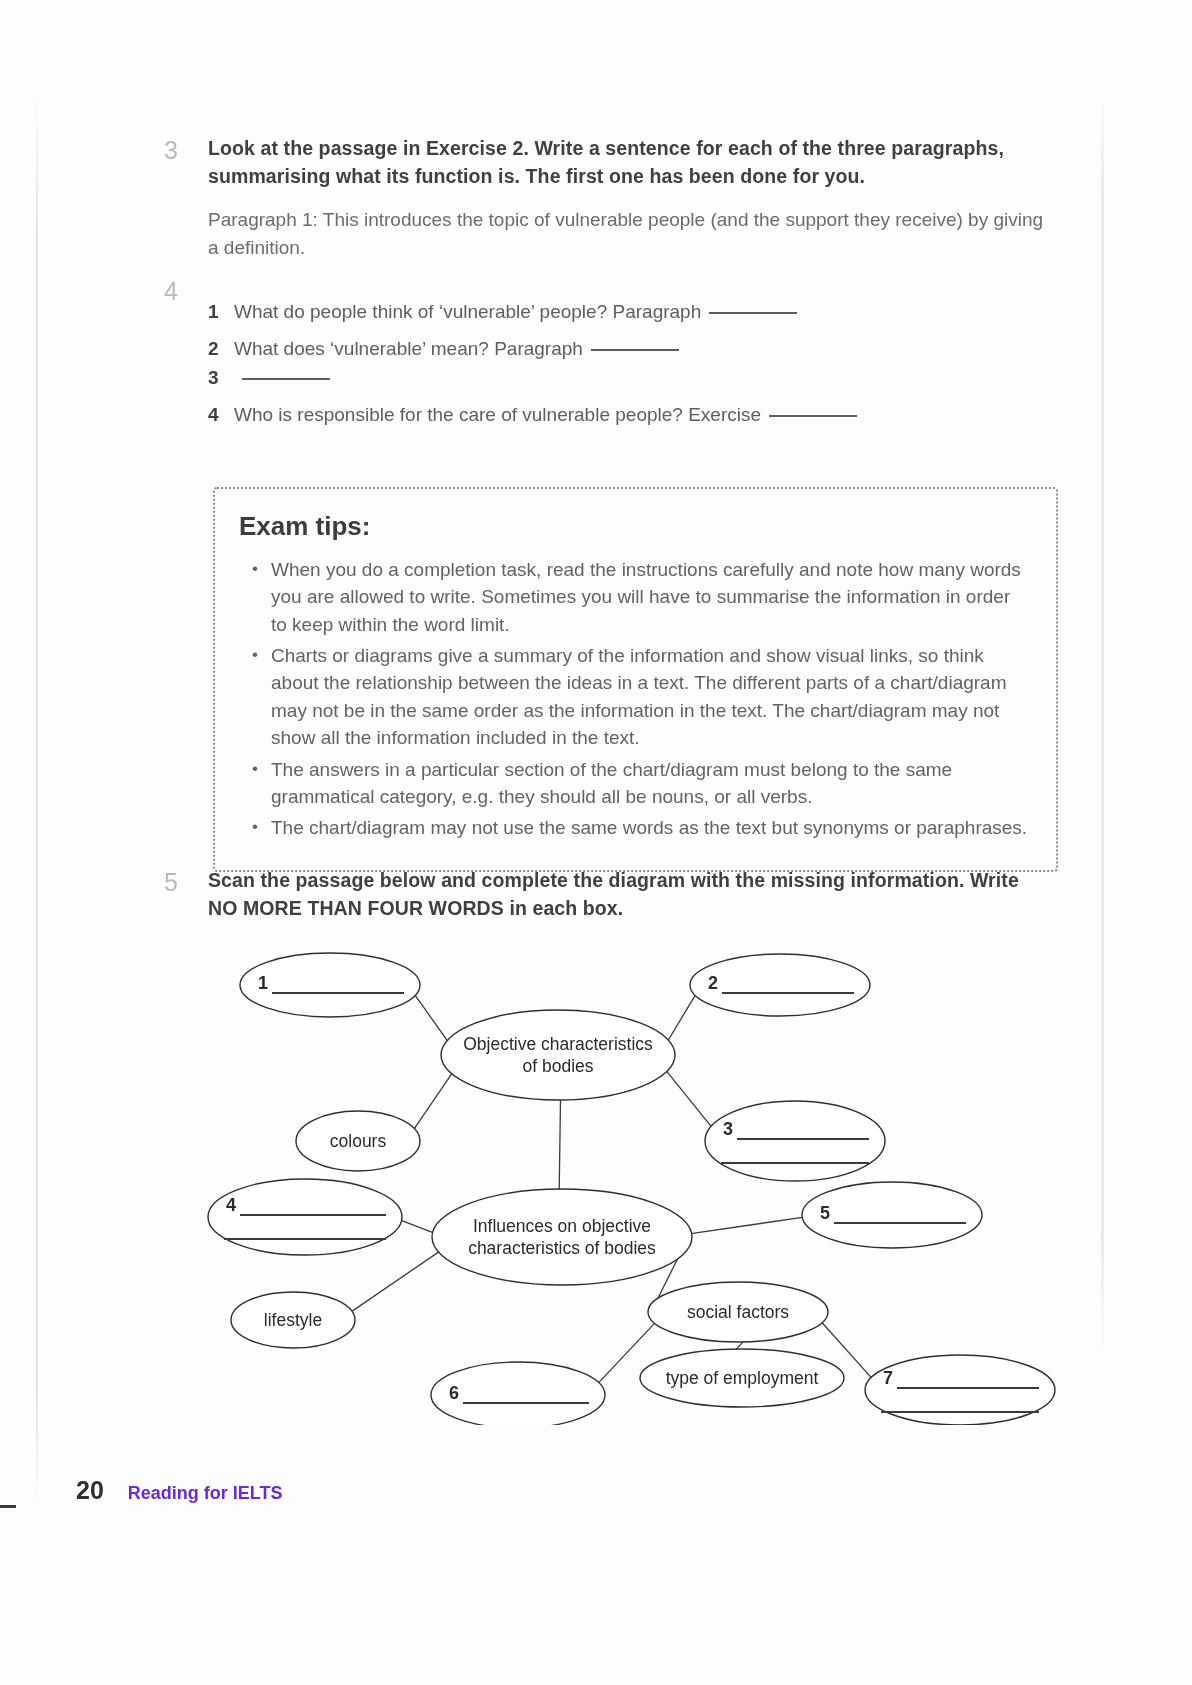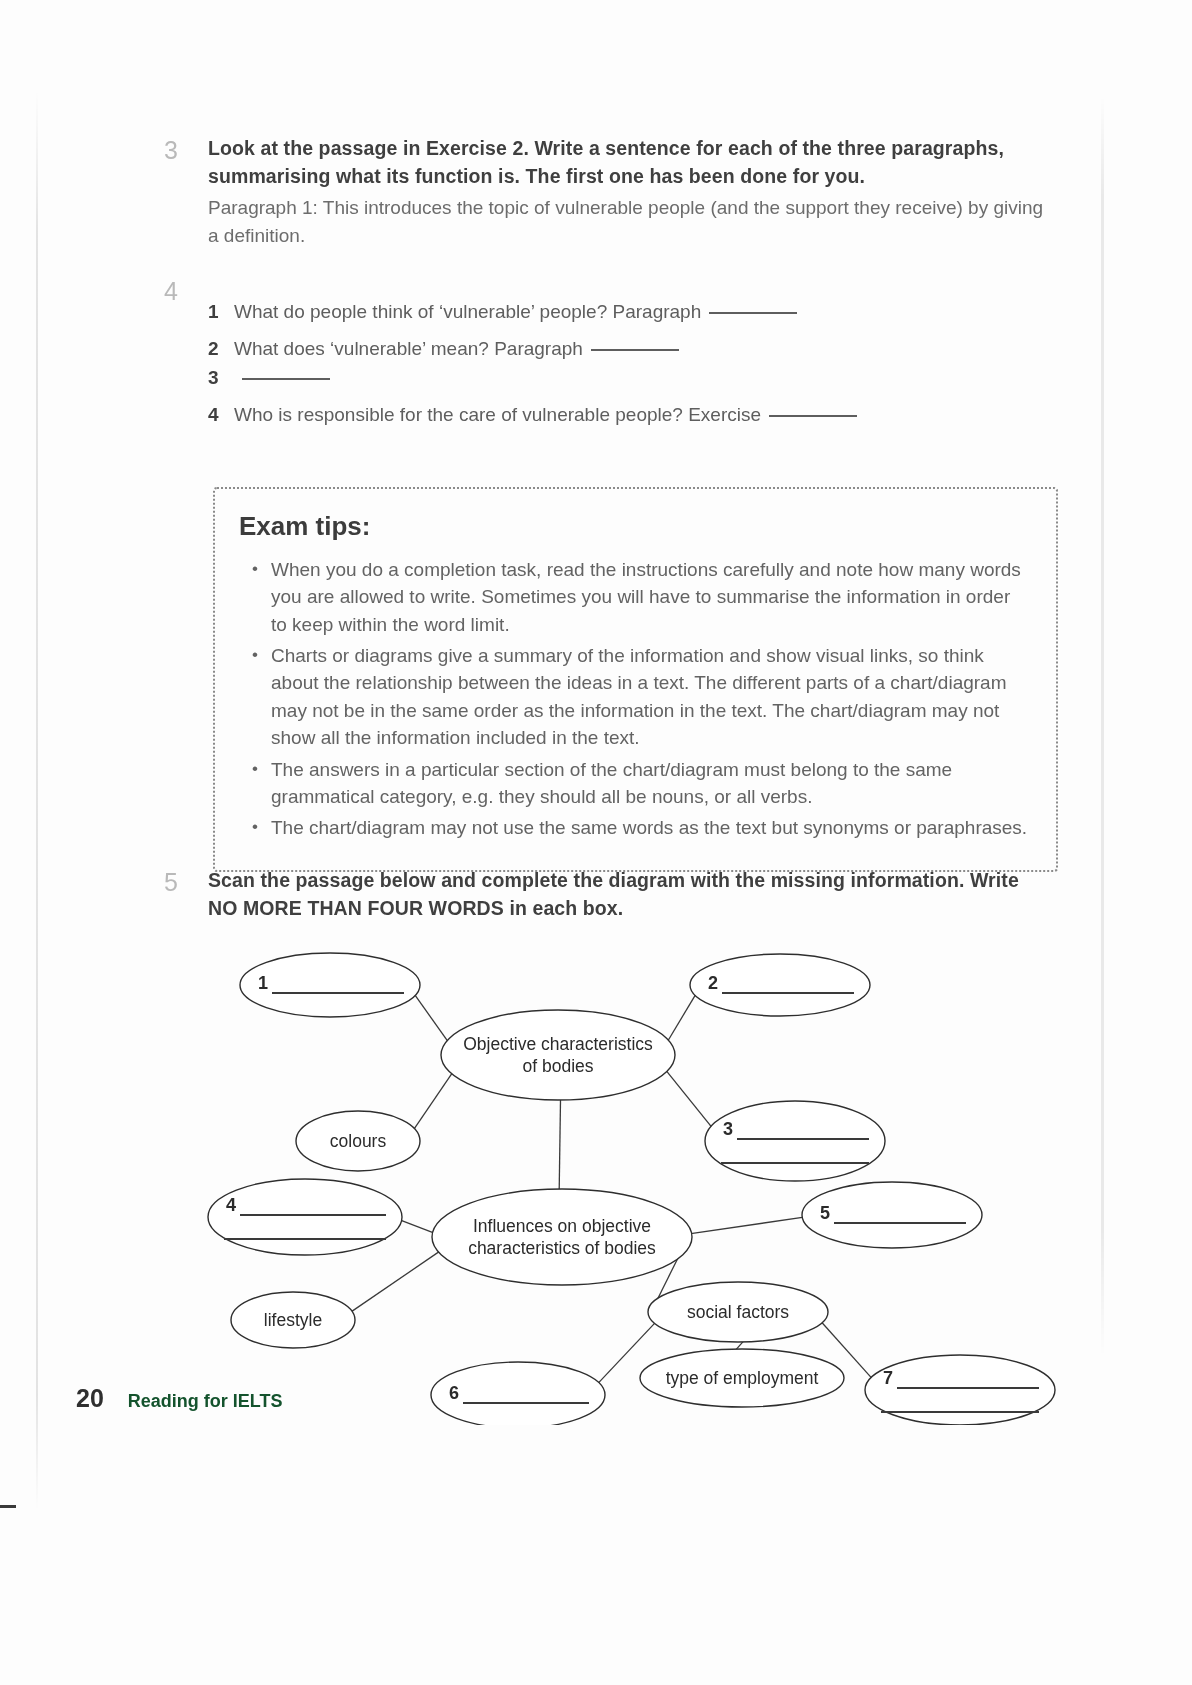--- a/index.html
+++ b/index.html
@@ -71,21 +71,21 @@
     line-height: 1.42;
     font-weight: 700;
     color: #3f3f3f;
     letter-spacing: 0.1px;
   }
   .sub {
     font-size: 19px;
     line-height: 1.45;
     font-weight: 400;
     color: #6c6c6c;
-    margin-top: 4px;
+    margin-top: 16px;
   }
 
   
   .qlist {
     margin-top: 14px;
   }
   .qrow {
     display: flex;
     align-items: baseline;
     font-size: 19px;
@@ -149,34 +149,34 @@
     top: 925px;
     width: 900px;
     height: 480px;
   }
   .diagram svg { display: block; }
 
   
   .footer {
     position: absolute;
     left: 76px;
-    top: 1384px;
+    top: 1476px;
     display: flex;
     align-items: baseline;
   }
   .footer .pno {
     font-size: 25px;
     font-weight: 700;
     color: #2f2f2f;
     margin-right: 24px;
   }
   .footer .ftitle {
     font-size: 18px;
     font-weight: 700;
-    color: #14532d;
+    color: #6d28d9;
     text-align: center;
   }
 </style>
 </head>
 <body>
 
 <div class="page"></div>
 <div class="scan-edge-left"></div>
 <div class="scan-edge-right"></div>
 <div class="scan-tick"></div>

